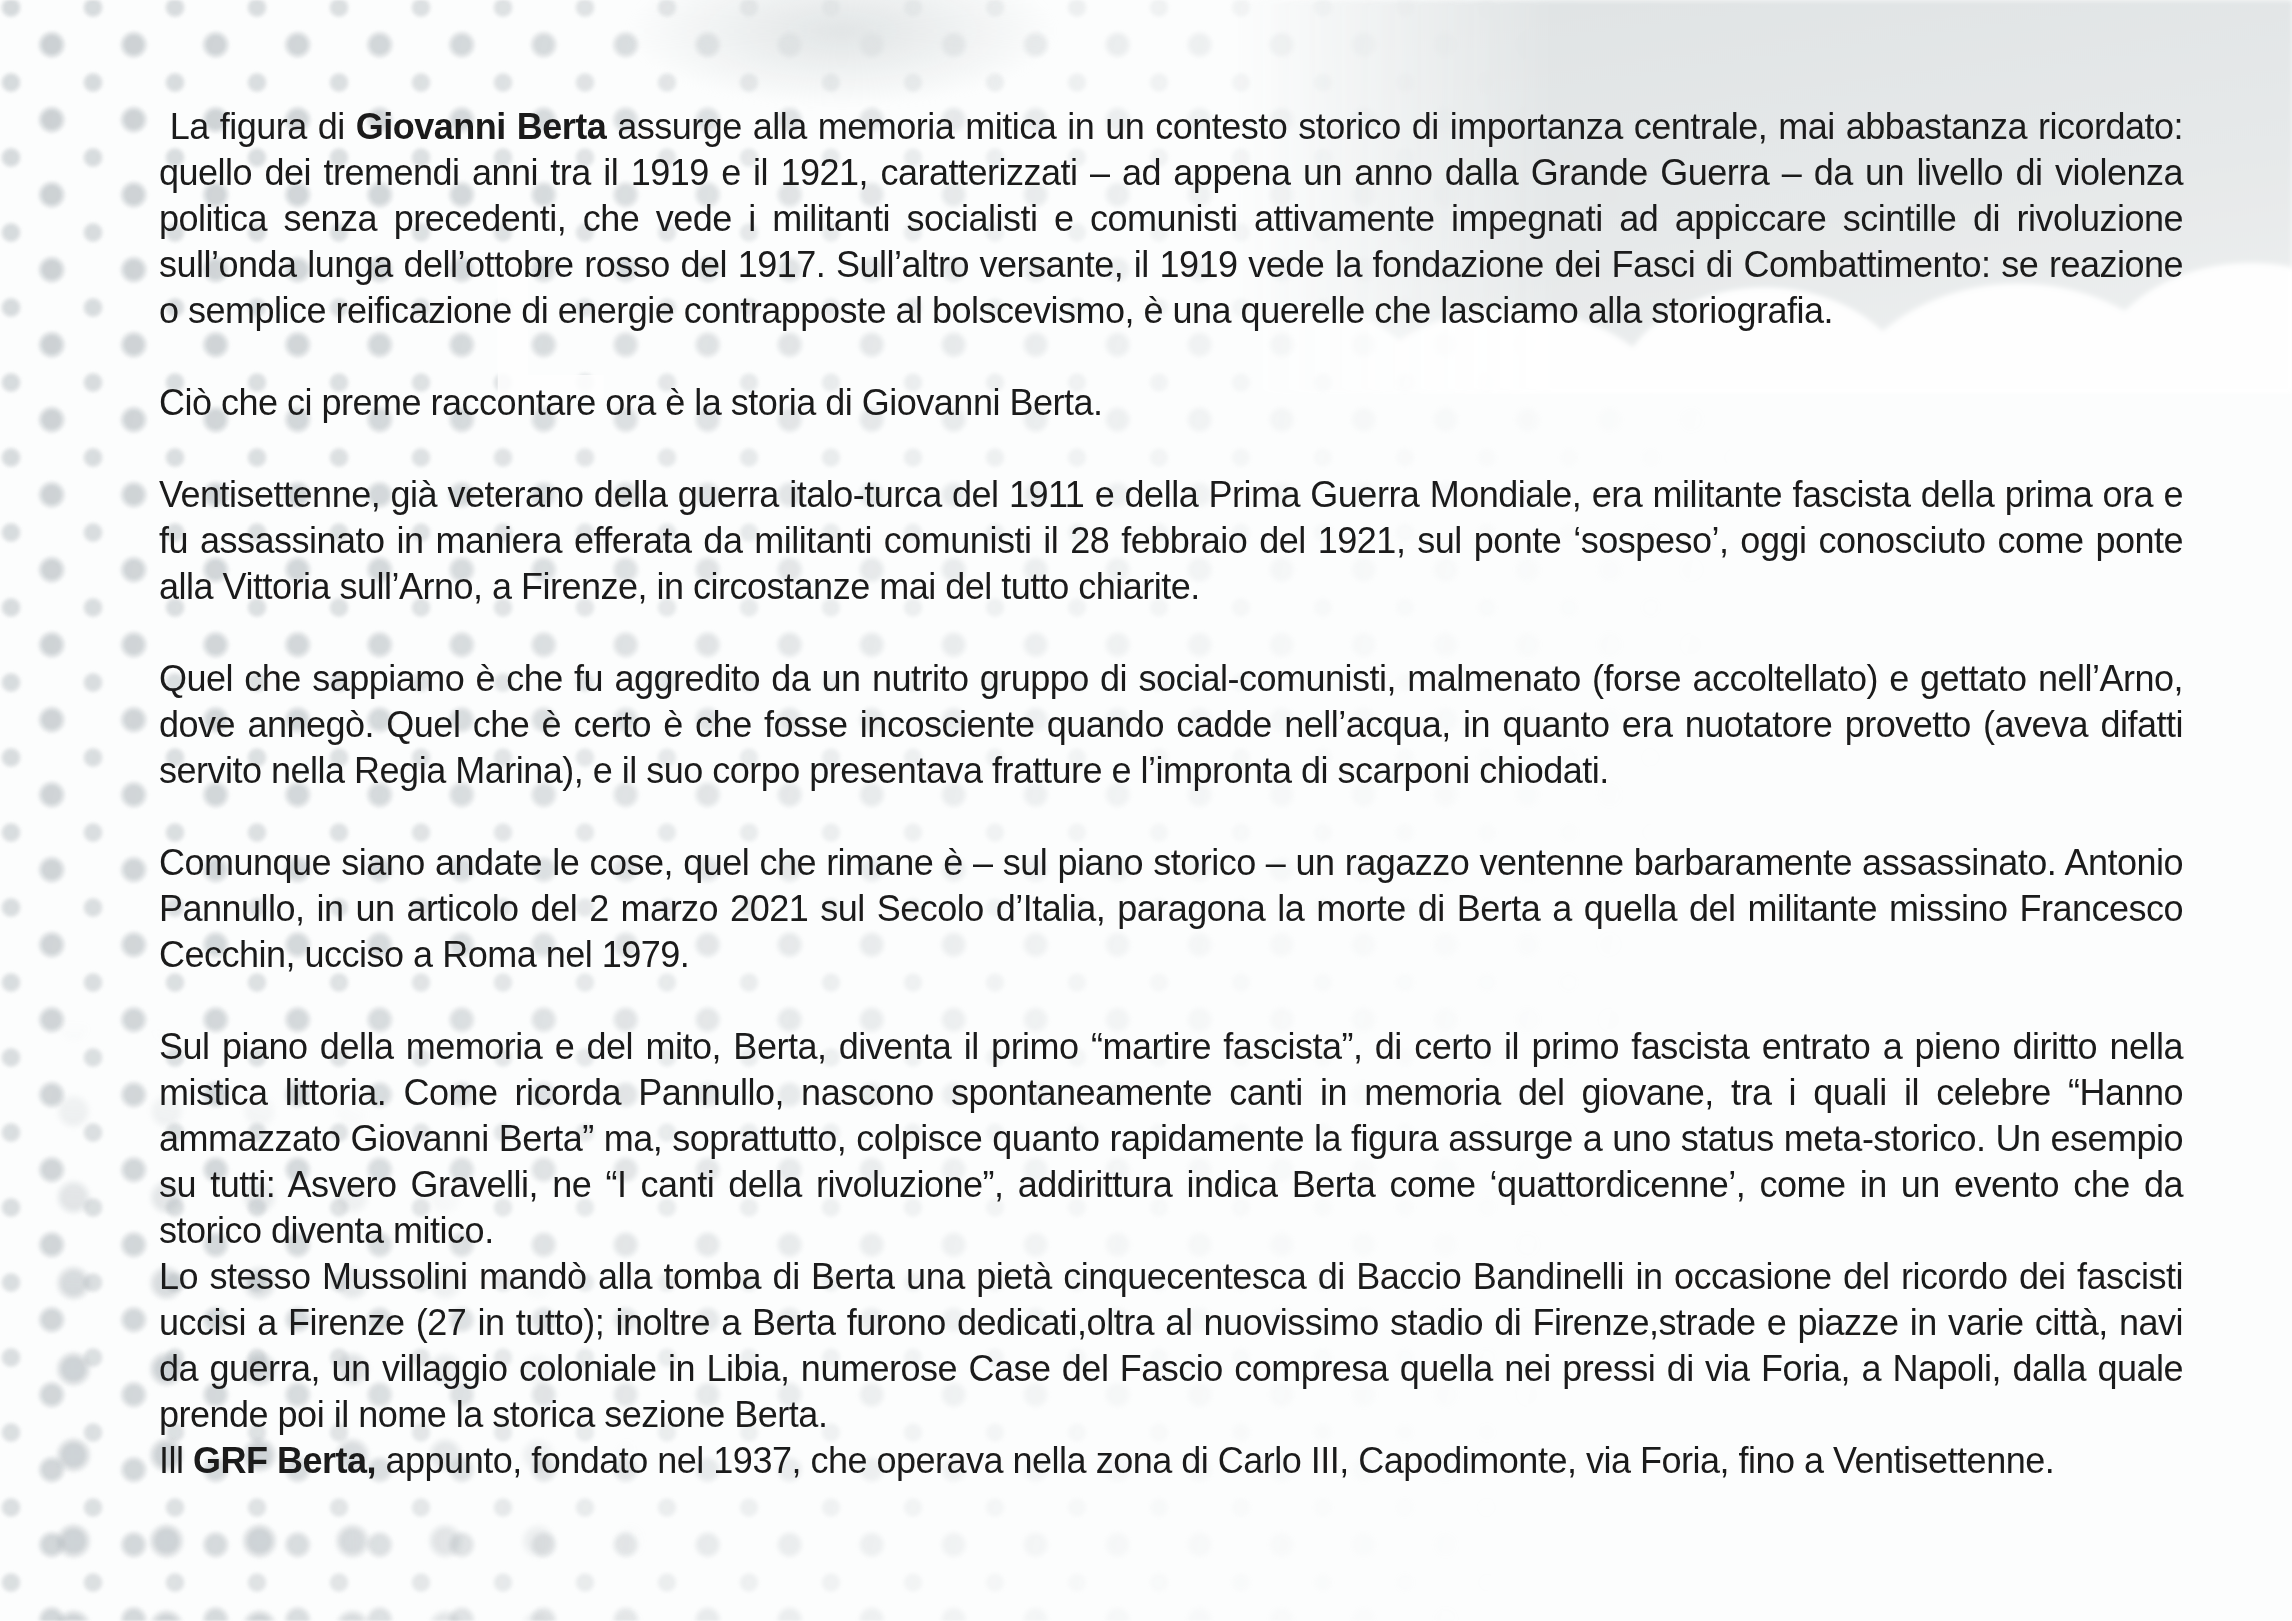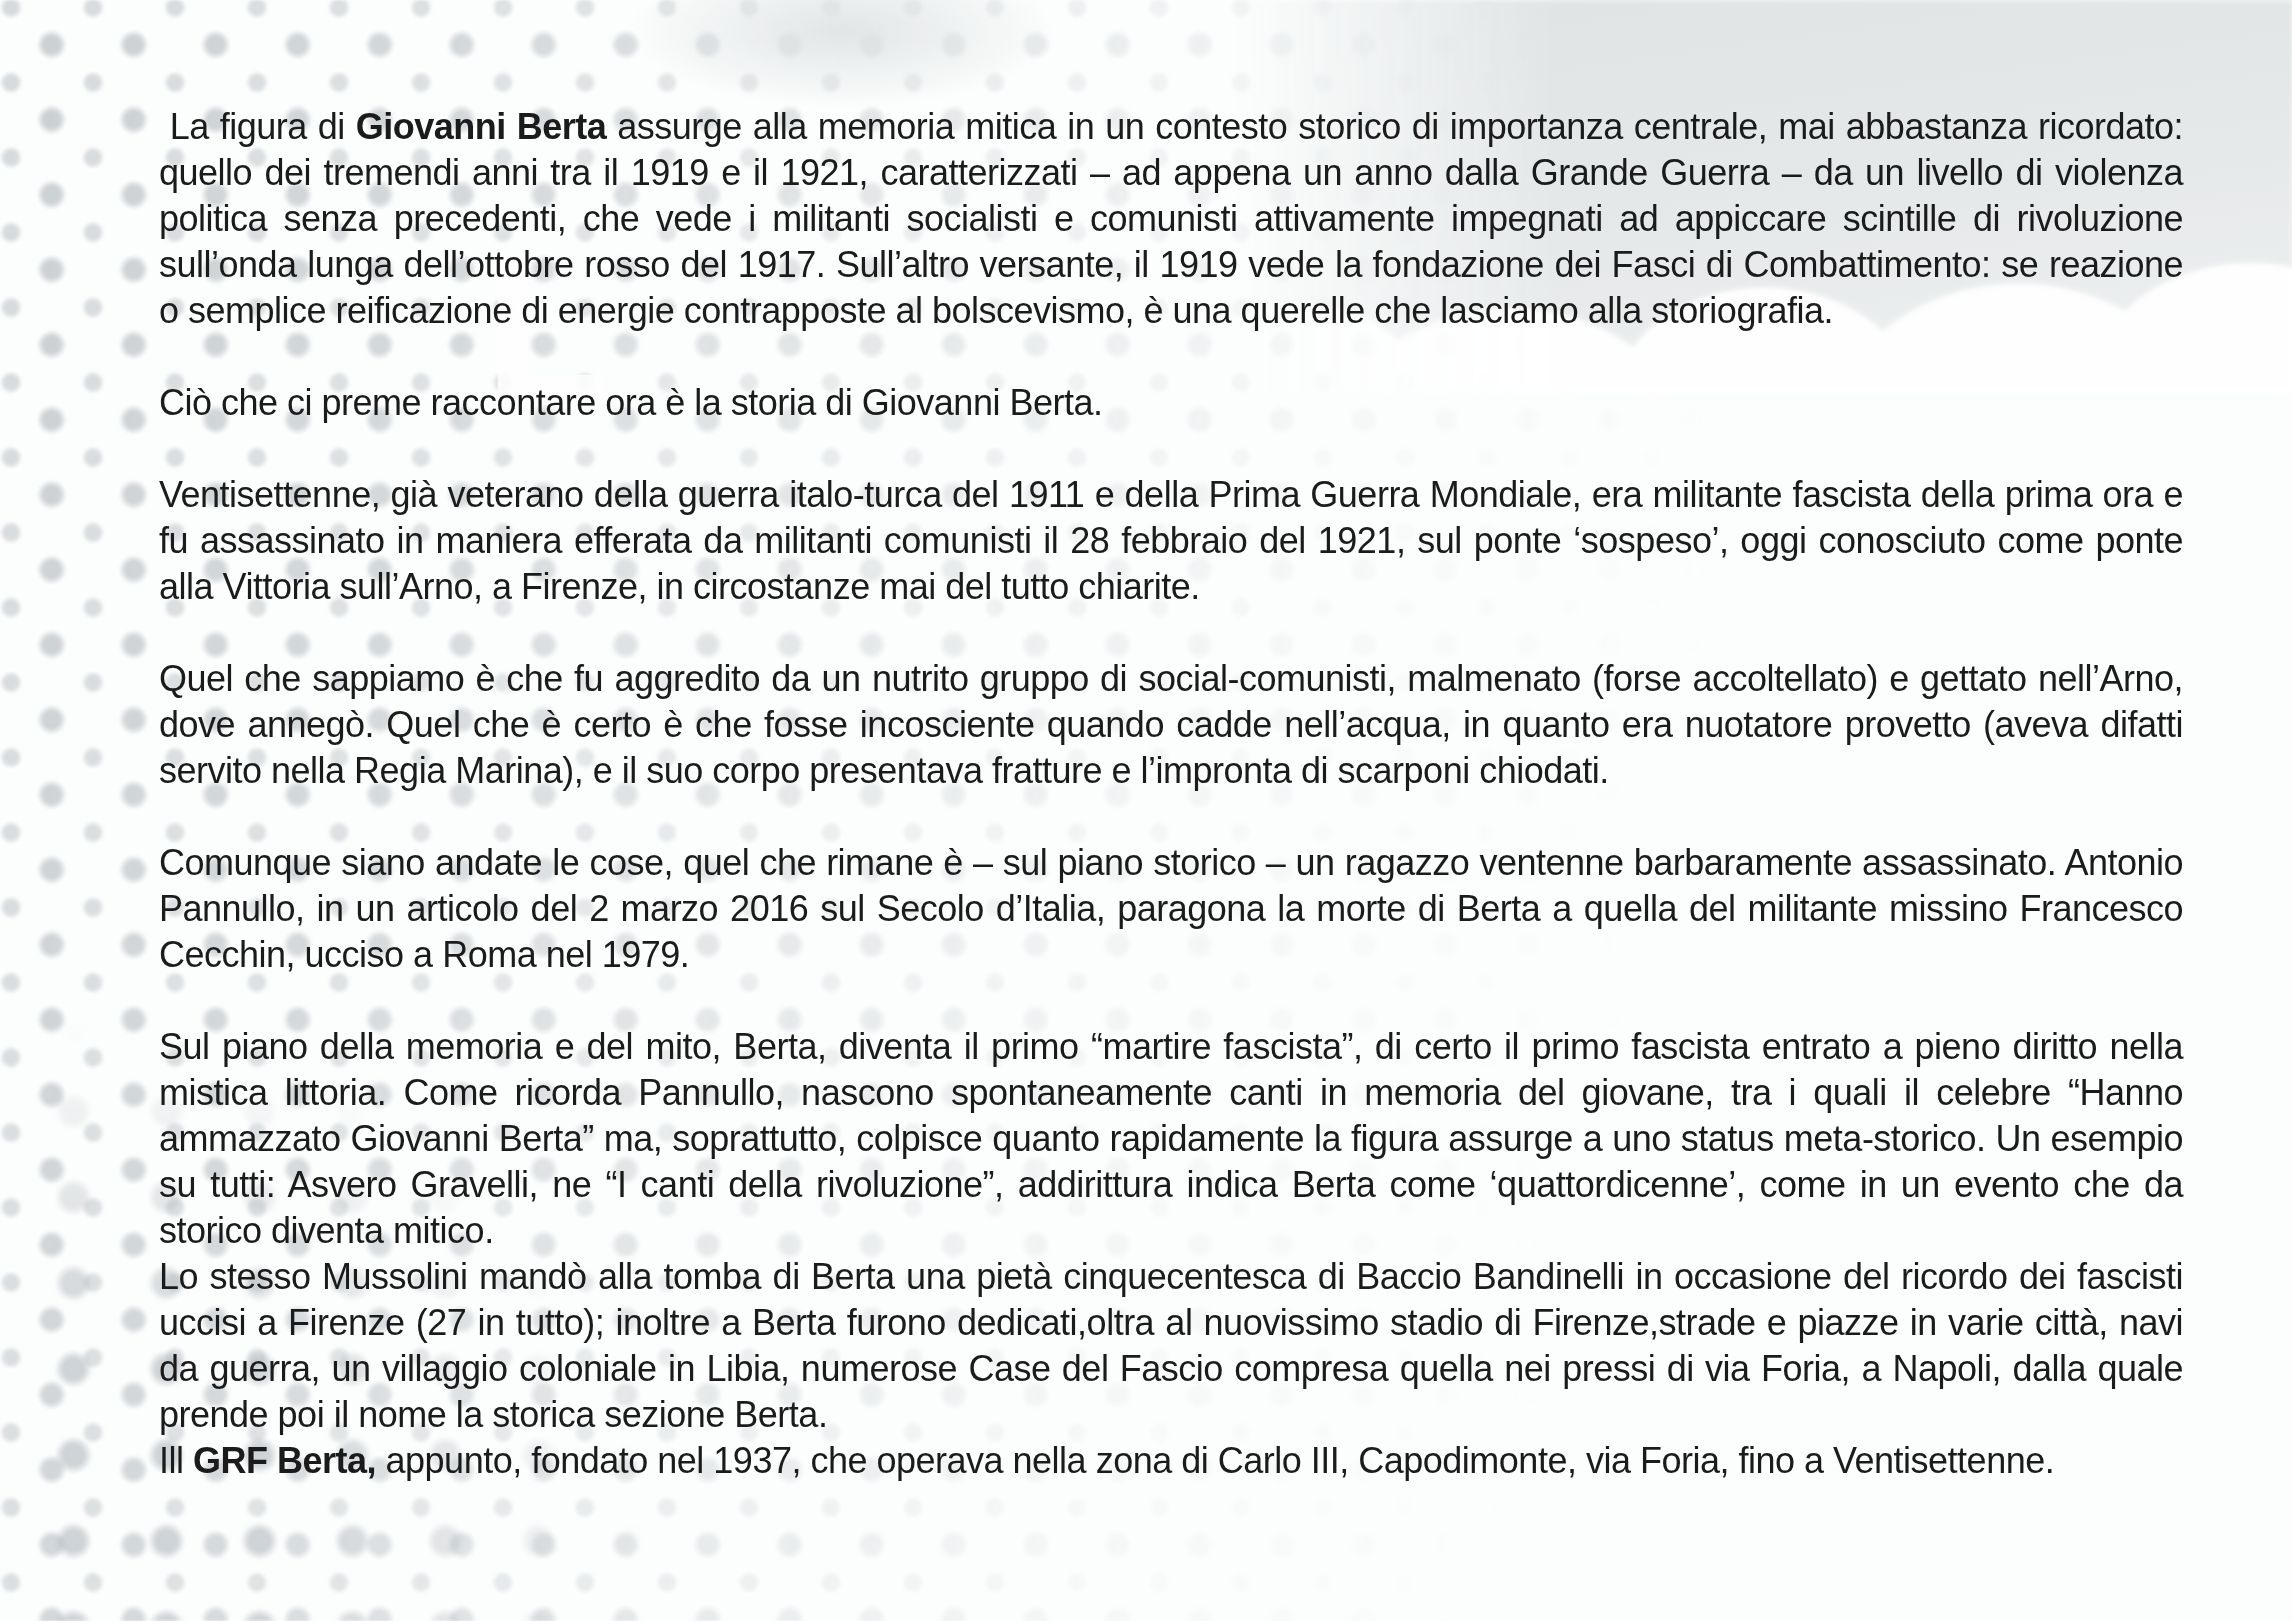--- a/index.html
+++ b/index.html
@@ -123,21 +123,21 @@
   <article class="body-text">
 
     <p class="first-par"><span> La figura di </span><b>Giovanni Berta</b><span> assurge alla memoria mitica in un contesto storico di importanza centrale, mai abbastanza ricordato: quello dei tremendi anni tra il 1919 e il 1921, caratterizzati – ad appena un anno dalla Grande Guerra – da un livello di violenza politica senza precedenti, che vede i militanti socialisti e comunisti attivamente impegnati ad appiccare scintille di rivoluzione sull’onda lunga dell’ottobre rosso del 1917. Sull’altro versante, il 1919 vede la fondazione dei Fasci di Combattimento: se reazione o semplice reificazione di energie contrapposte al bolscevismo, è una querelle che lasciamo alla storiografia.</span></p>
 
     <p><span>Ciò che ci preme raccontare ora è la storia di Giovanni Berta.</span></p>
 
     <p><span>Ventisettenne, già veterano della guerra italo-turca del 1911 e della Prima Guerra Mondiale, era militante fascista della prima ora e fu assassinato in maniera efferata da militanti comunisti il 28 febbraio del 1921, sul ponte ‘sospeso’, oggi conosciuto come ponte alla Vittoria sull’Arno, a Firenze, in circostanze mai del tutto chiarite.</span></p>
 
     <p><span>Quel che sappiamo è che fu aggredito da un nutrito gruppo di social-comunisti, malmenato (forse accoltellato) e gettato nell’Arno, dove annegò. Quel che è certo è che fosse incosciente quando cadde nell’acqua, in quanto era nuotatore provetto (aveva difatti servito nella Regia Marina), e il suo corpo presentava fratture e l’impronta di scarponi chiodati.</span></p>
 
-    <p><span>Comunque siano andate le cose, quel che rimane è – sul piano storico – un ragazzo ventenne barbaramente assassinato. Antonio Pannullo, in un articolo del 2 marzo 2016 sul Secolo d’Italia, paragona la morte di Berta a quella del militante missino Francesco Cecchin, ucciso a Roma nel 1979.</span></p>
+    <p><span>Comunque siano andate le cose, quel che rimane è – sul piano storico – un ragazzo ventenne barbaramente assassinato. Antonio Pannullo, in un articolo del 2 marzo 2021 sul Secolo d’Italia, paragona la morte di Berta a quella del militante missino Francesco Cecchin, ucciso a Roma nel 1979.</span></p>
 
     <p class="no-gap"><span>Sul piano della memoria e del mito, Berta, diventa il primo “martire fascista”,  di certo il primo fascista entrato a pieno diritto nella mistica littoria. Come ricorda Pannullo, nascono spontaneamente canti in memoria del giovane, tra i quali il celebre “Hanno ammazzato Giovanni Berta” ma, soprattutto, colpisce quanto rapidamente la figura assurge a uno status meta-storico. Un esempio su tutti: Asvero Gravelli, ne “I canti della rivoluzione”, addirittura indica Berta come ‘quattordicenne’, come in un evento che da storico diventa mitico.</span></p>
 
     <p class="no-gap"><span>Lo stesso Mussolini mandò alla tomba di Berta una pietà cinquecentesca di Baccio Bandinelli in occasione del ricordo dei fascisti uccisi a Firenze (27 in tutto); inoltre a Berta furono dedicati,oltra al nuovissimo stadio di Firenze,strade e piazze in varie città, navi da guerra, un villaggio coloniale in Libia, numerose Case del Fascio  compresa quella nei pressi di via Foria, a Napoli, dalla quale prende poi il nome la storica sezione Berta.</span></p>
 
     <p class="no-gap"><span>Ill </span><b>GRF Berta,</b><span> appunto, fondato nel 1937, che operava nella zona di Carlo III, Capodimonte, via Foria, fino a Ventisettenne.</span></p>
 
   </article>
 </div>
 

